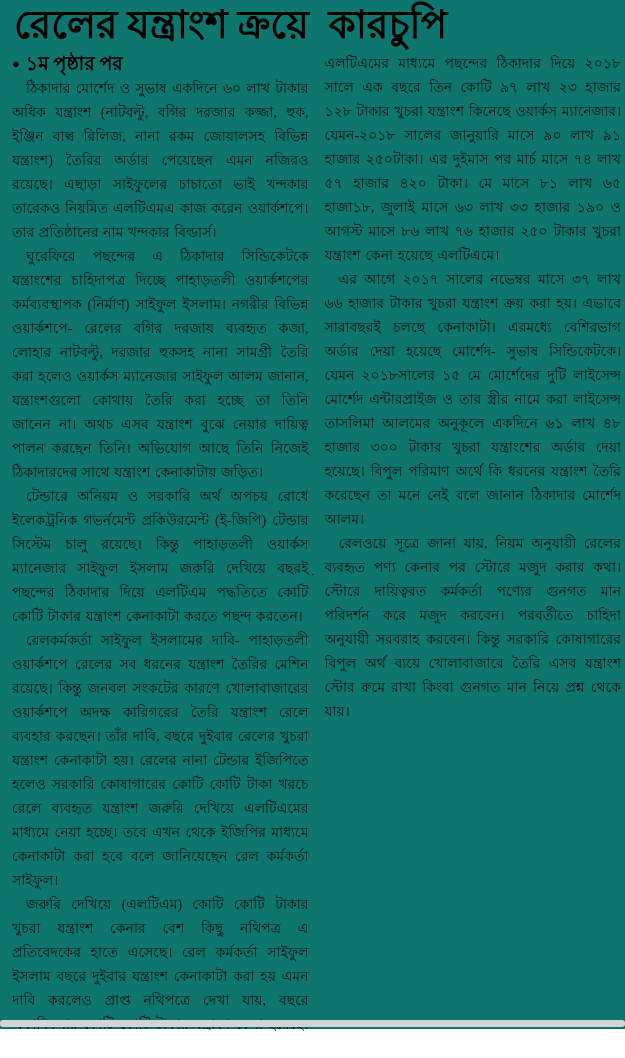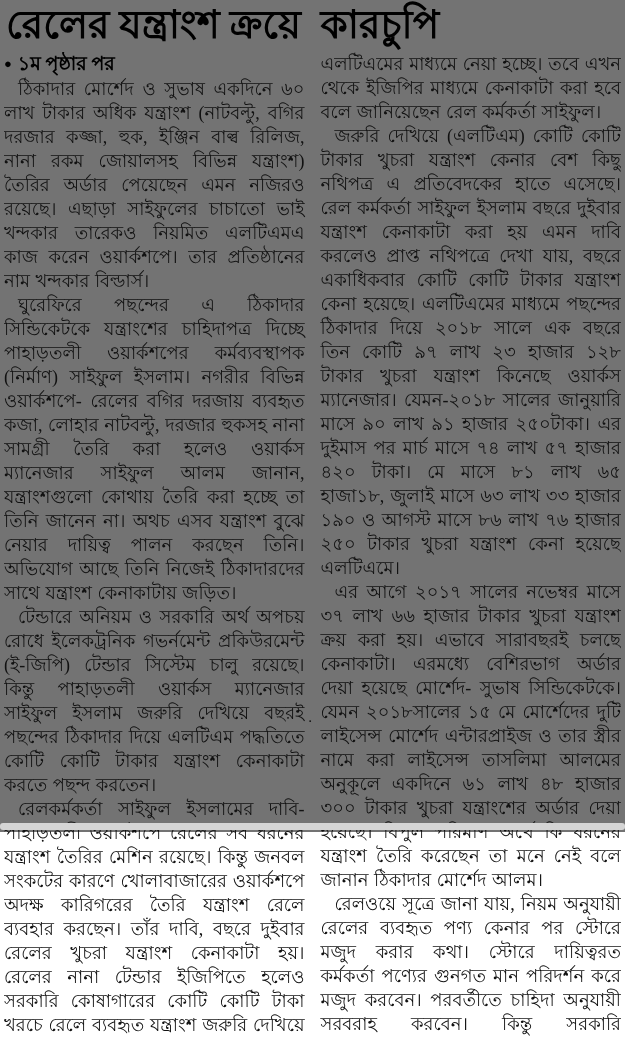--- a/index.html
+++ b/index.html
@@ -6,23 +6,23 @@
   html, body {
     width: 625px;
     height: 1058px;
     background: #ffffff;
     overflow: hidden;
     font-family: "Liberation Serif", "DejaVu Serif", serif;
   }
   .page {
     position: relative;
     width: 625px;
-    height: 832px;
-    background: #737373;
-    padding: 2px 4px 0 4px;
+    height: 1029px;
+    background: #0f766e;
+    padding: 2px 4px 0 12px;
   }
   .headline {
     font-size: 39px;
     line-height: 46px;
     font-weight: 700;
     color: #000000;
     letter-spacing: 0px;
     padding-left: 2px;
     white-space: pre;
   }
@@ -42,21 +42,21 @@
     display: flex;
     align-items: center;
     gap: 6px;
     margin-bottom: 1px;
   }
   .cont-note .bullet {
     font-size: 13px;
     line-height: 24px;
   }
   .paragraph-list p {
-    font-size: 18px;
+    font-size: 14px;
     line-height: 24px;
     color: #111111;
     text-align: justify;
     text-indent: 14px;
     word-spacing: 1px;
     font-family: Liberation Serif, serif;
   }
   .bottom-rule {
     position: absolute;
     left: 0;

